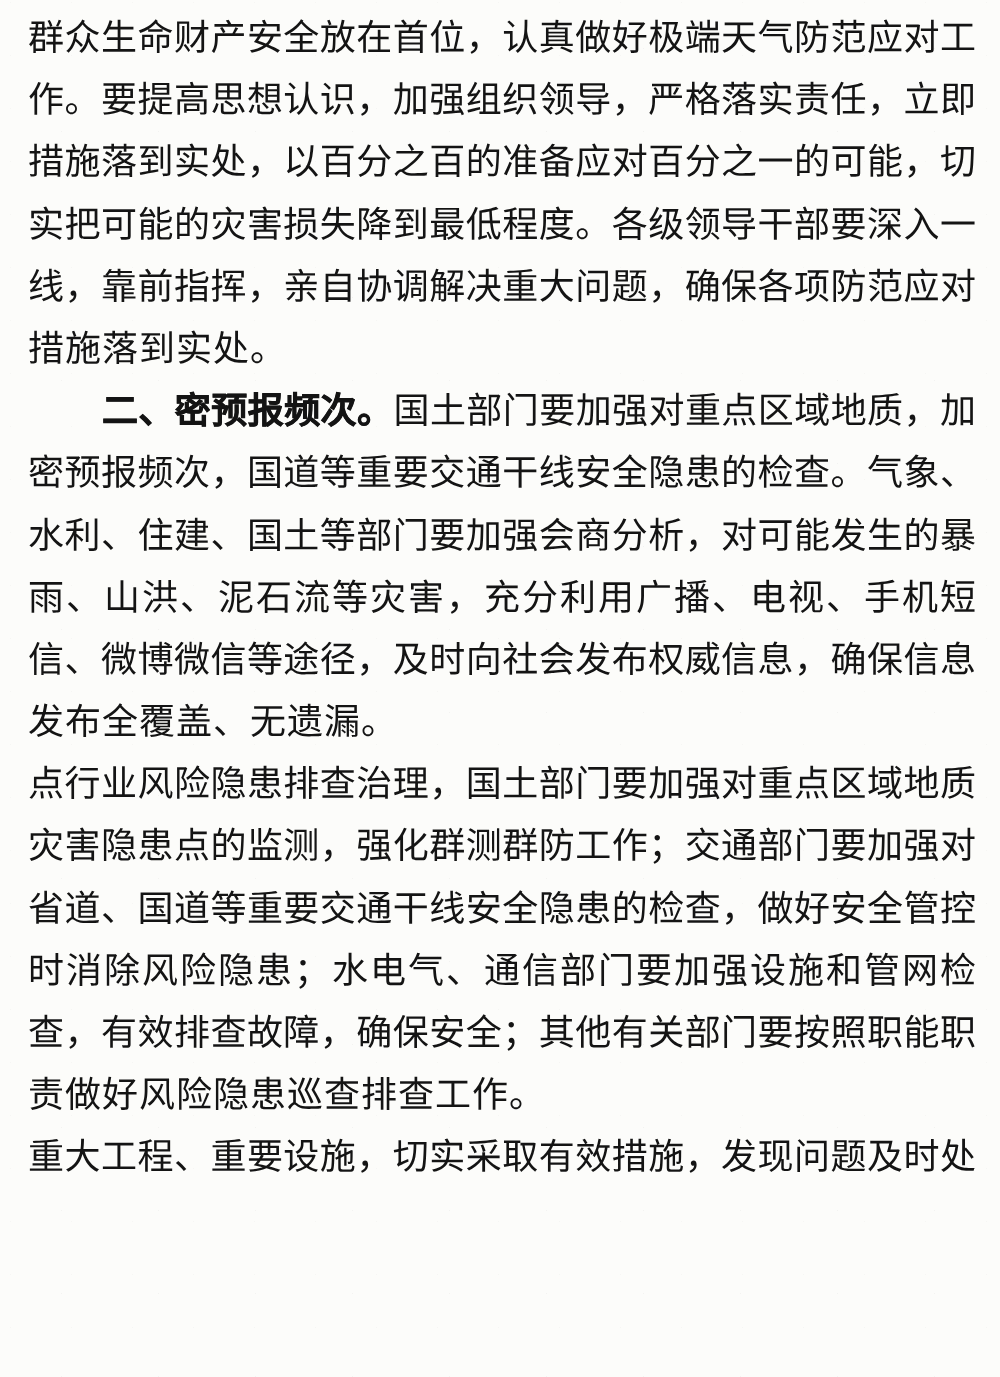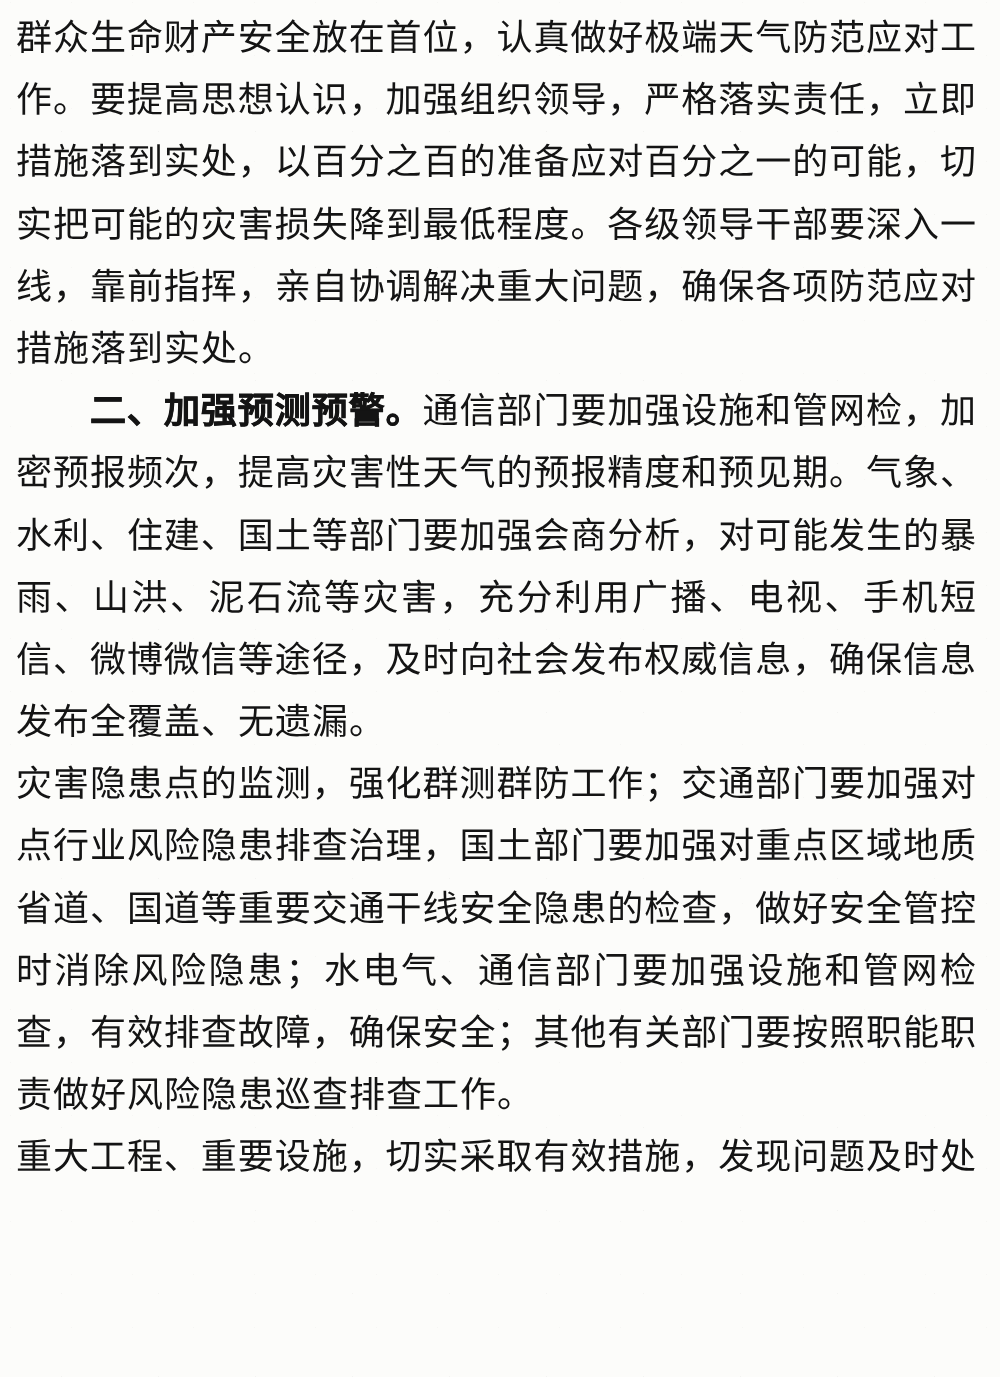--- a/index.html
+++ b/index.html
@@ -10,21 +10,21 @@
   }
   body {
     width: 1000px;
     height: 1377px;
     overflow: hidden;
   }
   .page {
     box-sizing: border-box;
     width: 1000px;
     height: 1377px;
-    padding: 7px 24px 0 16px;
+    padding: 7px 24px 0 28px;
     background: #fcfcfa;
     color: #141414;
     font-family: "Liberation Serif", "DejaVu Serif", serif;
     
     background-image:
       radial-gradient(rgba(0,0,0,0.035) 0.6px, transparent 0.7px),
       radial-gradient(rgba(0,0,0,0.025) 0.5px, transparent 0.6px);
     background-size: 97px 83px, 61px 53px;
     background-position: 13px 7px, 41px 29px;
   }
@@ -65,29 +65,29 @@
 
 <main class="page">
 
   <div class="line fill"><span class="body-text">群众生命财产安全放在首位，认真做好极端天气防范应对工</span></div>
   <div class="line fill"><span class="body-text">作。要提高思想认识，加强组织领导，严格落实责任，立即</span></div>
   <div class="line fill"><span class="body-text">措施落到实处，以百分之百的准备应对百分之一的可能，切</span></div>
   <div class="line fill"><span class="body-text">实把可能的灾害损失降到最低程度。各级领导干部要深入一</span></div>
   <div class="line fill"><span class="body-text">线，靠前指挥，亲自协调解决重大问题，确保各项防范应对</span></div>
   <div class="line end"><span class="body-text">措施落到实处。</span></div>
 
-  <div class="line fill indent"><span class="head">二、加强预测预警。</span><span class="body-text">通信部门要加强设施和管网检，加</span></div>
-  <div class="line fill"><span class="body-text">密预报频次，提高灾害性天气的预报精度和预见期。气象、</span></div>
+  <div class="line fill indent"><span class="head">二、密预报频次。</span><span class="body-text">国土部门要加强对重点区域地质，加</span></div>
+  <div class="line fill"><span class="body-text">密预报频次，国道等重要交通干线安全隐患的检查。气象、</span></div>
   <div class="line fill"><span class="body-text">水利、住建、国土等部门要加强会商分析，对可能发生的暴</span></div>
   <div class="line fill"><span class="body-text">雨、山洪、泥石流等灾害，充分利用广播、电视、手机短</span></div>
   <div class="line fill"><span class="body-text">信、微博微信等途径，及时向社会发布权威信息，确保信息</span></div>
   <div class="line end"><span class="body-text">发布全覆盖、无遗漏。</span></div>
 
+  <div class="line fill"><span class="body-text">点行业风险隐患排查治理，国土部门要加强对重点区域地质</span></div>
   <div class="line fill"><span class="body-text">灾害隐患点的监测，强化群测群防工作；交通部门要加强对</span></div>
-  <div class="line fill"><span class="body-text">点行业风险隐患排查治理，国土部门要加强对重点区域地质</span></div>
   <div class="line fill"><span class="body-text">省道、国道等重要交通干线安全隐患的检查，做好安全管控</span></div>
   <div class="line fill"><span class="body-text">时消除风险隐患；水电气、通信部门要加强设施和管网检</span></div>
   <div class="line fill"><span class="body-text">查，有效排查故障，确保安全；其他有关部门要按照职能职</span></div>
   <div class="line end"><span class="body-text">责做好风险隐患巡查排查工作。</span></div>
 
   <div class="line fill"><span class="body-text">重大工程、重要设施，切实采取有效措施，发现问题及时处</span></div>
 
 </main>
 
 </body></html>

